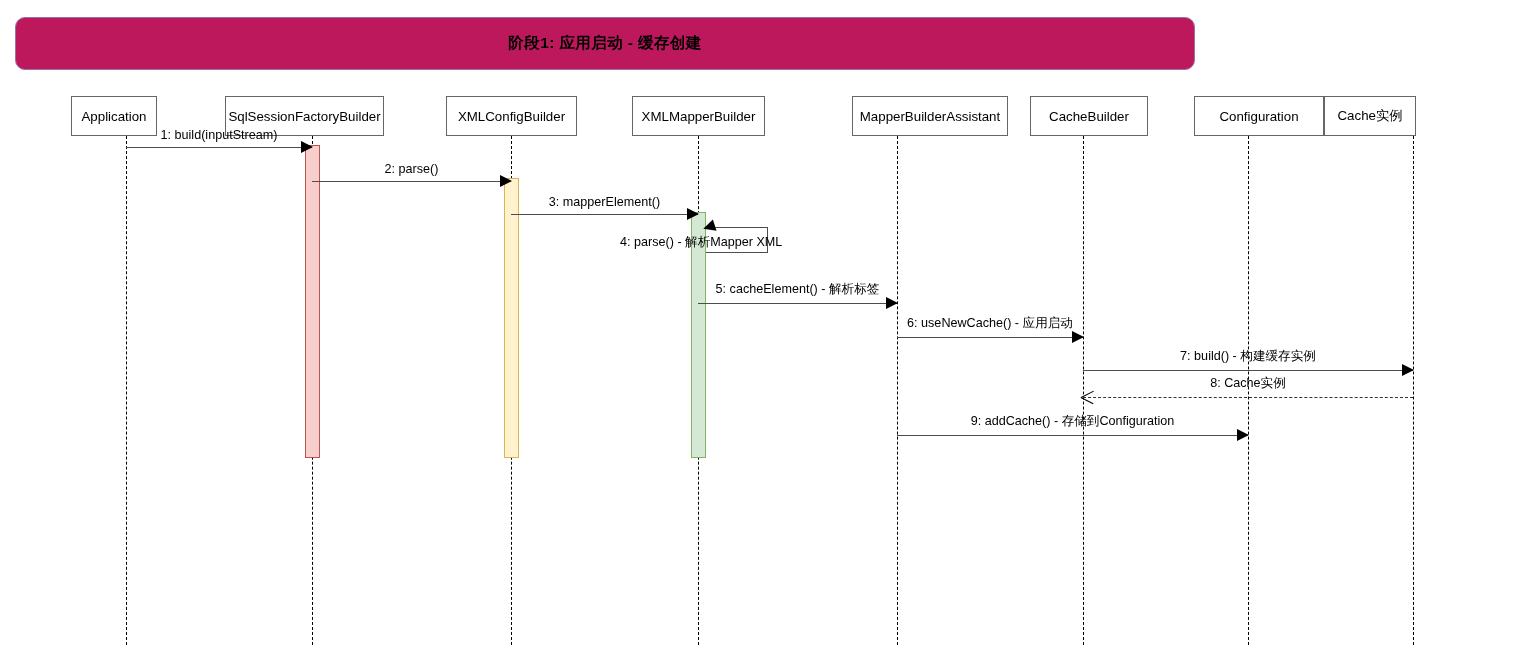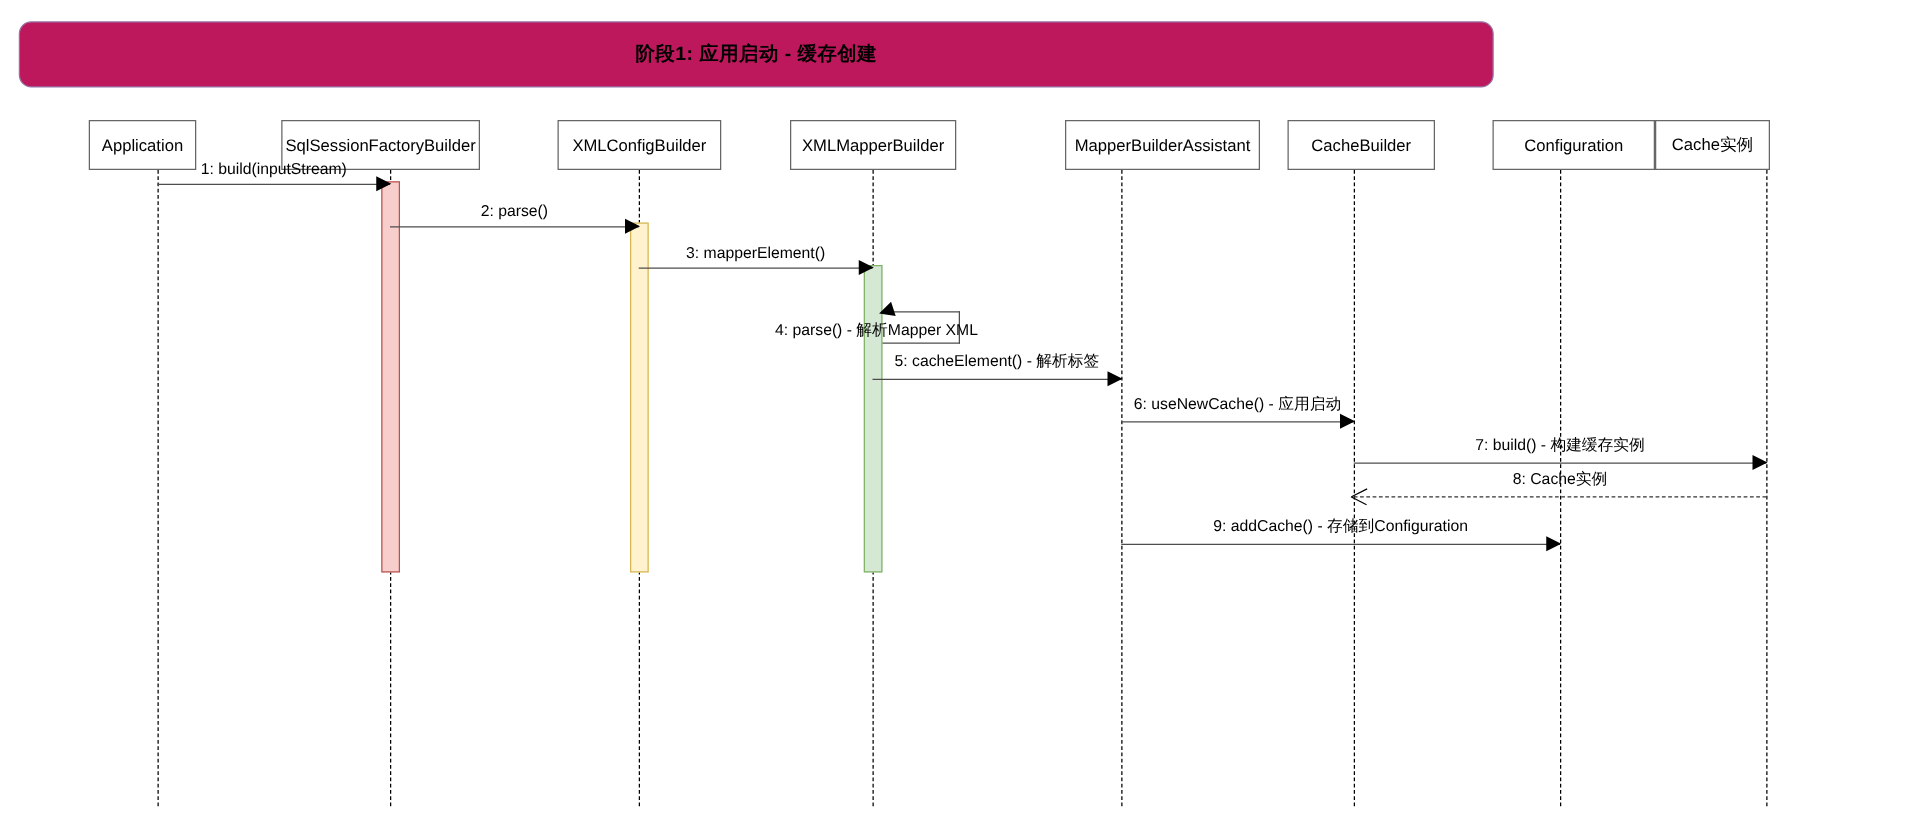--- a/index.html
+++ b/index.html
@@ -150,21 +150,21 @@
       <div class="msg" style="left: 312px; top: 181px; width: 199px;">
         <div class="msg-line solid"></div>
         <div class="head-right-solid"></div>
         <span class="msg-label">2: parse()</span>
       </div>
       <div class="msg" style="left: 511px; top: 214px; width: 187px;">
         <div class="msg-line solid"></div>
         <div class="head-right-solid"></div>
         <span class="msg-label">3: mapperElement()</span>
       </div>
-      <div class="self-msg" style="left: 706px; top: 249px; width: 62px; height: 26px;">
+      <div class="self-msg" style="left: 706px; top: 227px; width: 62px; height: 26px;">
         <div class="sm-top"></div>
         <div class="sm-right"></div>
         <div class="sm-bot"></div>
         <div class="sm-head"></div>
         <span class="self-label" style="left: -86px; top: 7px;">4: parse() - 解析Mapper XML</span>
       </div>
       <div class="msg" style="left: 698px; top: 303px; width: 199px;">
         <div class="msg-line solid"></div>
         <div class="head-right-solid"></div>
         <span class="msg-label">5: cacheElement() - 解析标签</span>

